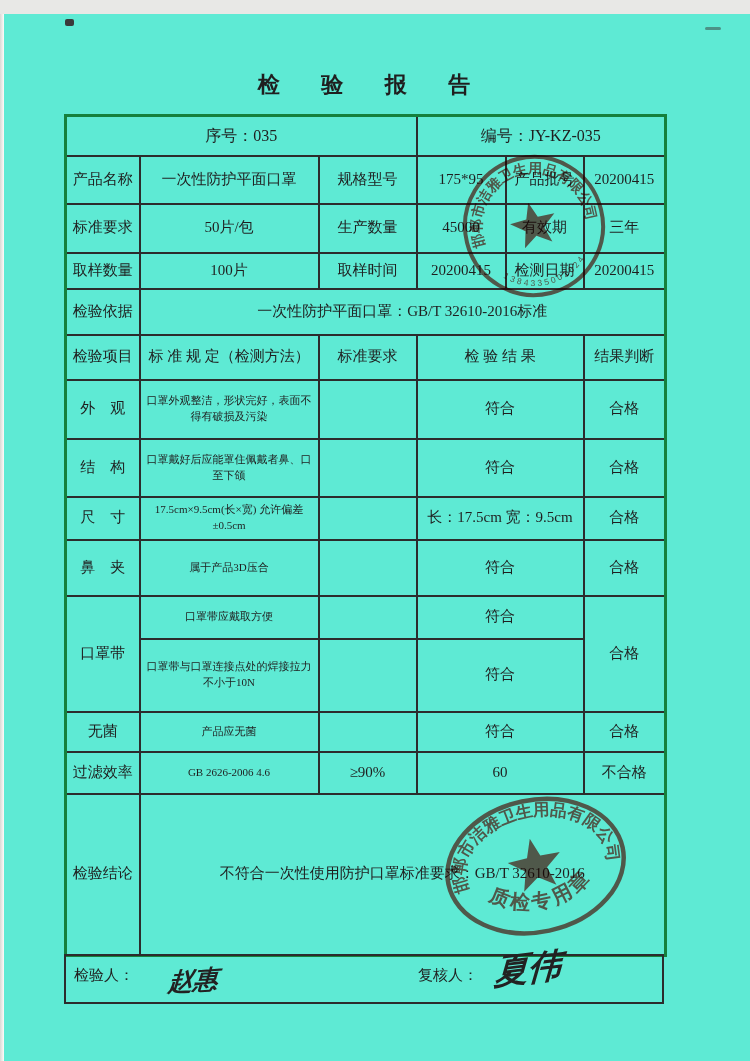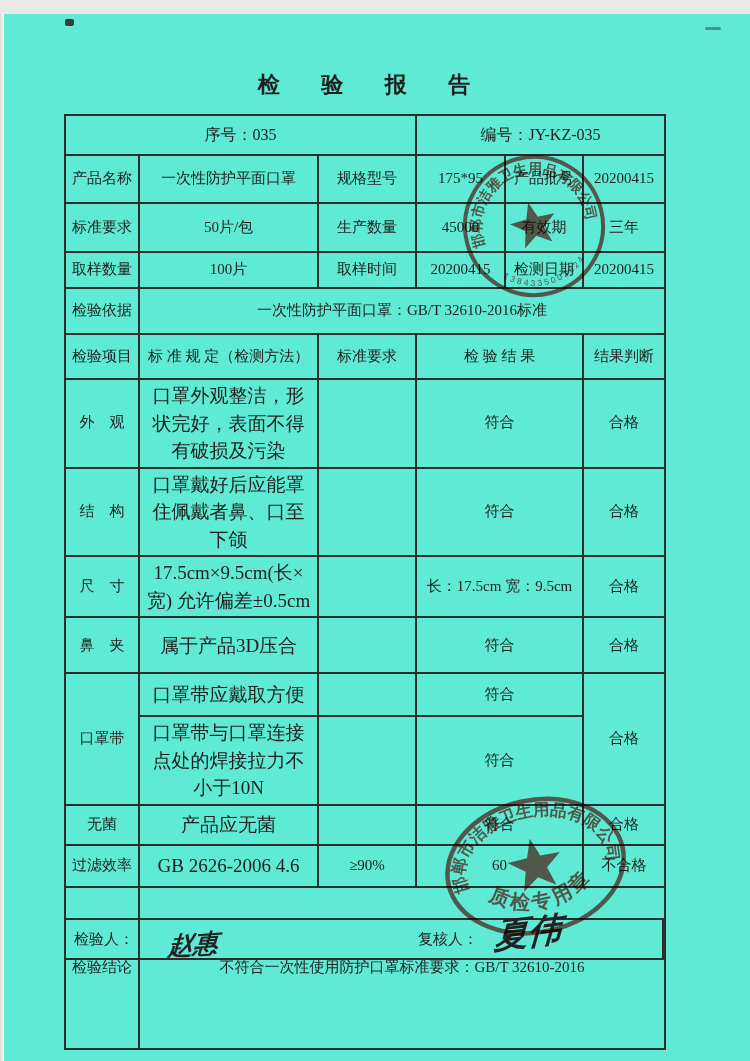--- a/index.html
+++ b/index.html
@@ -17,25 +17,25 @@
   }
   table.main{
     position:absolute;left:64px;top:100px;width:600px;
     border-collapse:collapse;table-layout:fixed;
     font-size:15px;
   }
   table.main td{
     border:2px solid #2c2c2c;text-align:center;vertical-align:middle;
     padding:2px 4px;line-height:1.45;overflow:visible;
   }
-  table.main{border:1px solid #15803d;}
+  table.main{border:3px solid #15803d;}
   td.lft{text-align:left;padding-left:10px;font-size:16px;}
-  td.std{font-size:19px;}
+  td.std{font-size:11px;}
   .sign-block{
-    position:absolute;left:64px;top:904px;width:600px;height:42px;
+    position:absolute;left:64px;top:940px;width:600px;height:50px;
     border:2px solid #2c2c2c;box-sizing:border-box;font-size:15px;
   }
   .sign-label{position:absolute;top:10px;}
   .sign-label.inspector{left:8px;}
   .sign-label.reviewer{left:352px;}
   .sig{
     position:absolute;font-style:italic;font-weight:bold;color:#222;
     font-family:"DejaVu Serif","Liberation Serif",serif;white-space:nowrap;
   }
   .sig.inspector{left:102px;top:8px;font-size:25px;transform:rotate(-4deg) skewX(-8deg);}
@@ -103,21 +103,21 @@
         <td colspan="2">检 验 结 果</td>
         <td>结果判断</td>
       </tr>
       <tr style="height:59px">
         <td>外　观</td>
         <td class="std">口罩外观整洁，形状完好，表面不得有破损及污染</td>
         <td></td>
         <td colspan="2">符合</td>
         <td>合格</td>
       </tr>
-      <tr style="height:68px">
+      <tr style="height:58px">
         <td>结　构</td>
         <td class="std">口罩戴好后应能罩住佩戴者鼻、口至下颌</td>
         <td></td>
         <td colspan="2">符合</td>
         <td>合格</td>
       </tr>
       <tr style="height:43px">
         <td>尺　寸</td>
         <td class="std">17.5cm×9.5cm(长×宽) 允许偏差±0.5cm</td>
         <td></td>

